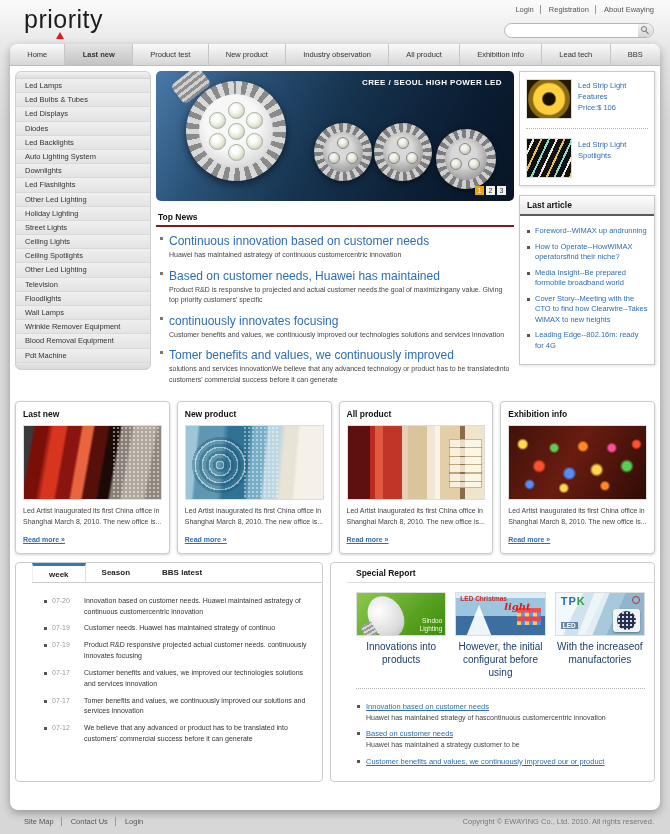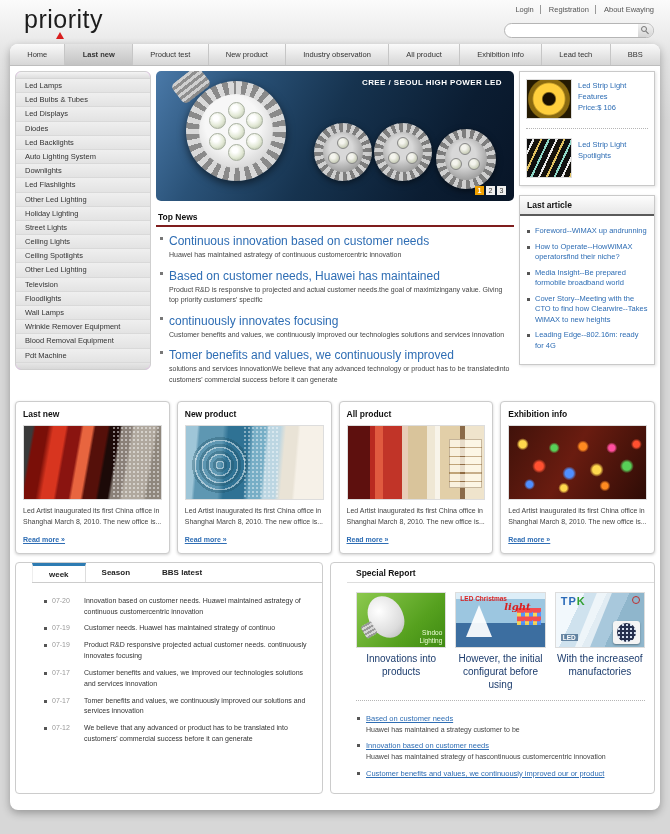--- a/index.html
+++ b/index.html
@@ -154,21 +154,21 @@
   .week-list { padding:7px 10px 9px; }
   .week-item { display:flex; margin:6px 0; line-height:1.55; }
   .week-item::before { content:""; width:3px; height:3px; background:#555; margin:4px 5px 0 2px; flex-shrink:0; }
   .week-date { width:28px; flex-shrink:0; font-size:7px; color:#999; }
   .week-text { flex:1; font-size:7px; color:#333; padding-left:4px; }
 
   .panel-right { flex:1; }
   .sr-head { border-bottom:1px solid #ddd; padding:5px 9px 4px; font-weight:bold; font-size:8.5px; color:#111; }
   .sr-features { display:flex; gap:9px; padding:9px 9px 5px; }
   .sr-feature { flex:1; text-align:center; cursor:pointer; }
-  .sr-img { position:relative; height:56px; overflow:hidden; margin-bottom:4px; border:1px solid #ddd; }
+  .sr-img { position:relative; height:44px; overflow:hidden; margin-bottom:4px; border:1px solid #ddd; }
   .sr-caption { font-size:10px; color:#1d3d6e; line-height:1.3; }
   .sr-divider { border-top:1px dotted #b5b5b5; margin:4px 9px; }
   .sr-links { padding:3px 10px 9px; }
   .sr-link-item { position:relative; padding-left:9px; margin:6px 0; }
   .sr-link-item::before { content:""; position:absolute; left:0; top:3px; width:3px; height:3px; background:#555; }
   .sr-link { display:block; font-size:7.5px; color:#2e6db4; text-decoration:underline; margin-bottom:2px; cursor:pointer; }
   .sr-link-text { font-size:7px; color:#444; line-height:1.5; }
 
   .sr-img-sindoo { background:linear-gradient(135deg,#8cc94e,#55a01e 65%,#3f8a12); }
   .sr-img-sindoo::before { content:""; position:absolute; left:12px; top:2px; width:34px; height:44px; border-radius:50%;
@@ -456,28 +456,36 @@
               <span class="ul-mark"></span>
               <span class="tpk-device"></span>
               <span class="tpk-led">LED</span>
             </div>
             <div class="sr-caption">With the increaseof manufactories</div>
           </div>
         </div>
         <div class="sr-divider"></div>
         <div class="sr-links">
           <div class="sr-link-item">
+            <a class="sr-link">Innovation based on customer needs</a>
+            <div class="sr-link-text">Huawei has maintained strategy of hascontinuous customercentric innovation</div>
+          </div>
+          <div class="sr-link-item">
             <a class="sr-link">Based on customer needs</a>
             <div class="sr-link-text">Huawei has maintained a strategy customer to be</div>
           </div>
           <div class="sr-link-item">
-            <a class="sr-link">Innovation based on customer needs</a>
-            <div class="sr-link-text">Huawei has maintained strategy of hascontinuous customercentric innovation</div>
-          </div>
-          <div class="sr-link-item">
             <a class="sr-link">Customer benefits and values, we continuously improved our or product</a>
           </div>
         </div>
       </div>
     </div>
   </div>
 
+  <div class="footer">
+    <div class="footer-links">
+      <a>Site Map</a>
+      <a>Contact Us</a>
+      <a>Login</a>
+    </div>
+    <div class="copyright">Copyright © EWAYING Co., Ltd. 2010. All rights reserved.</div>
+  </div>
 </div>
 
 </body></html>

